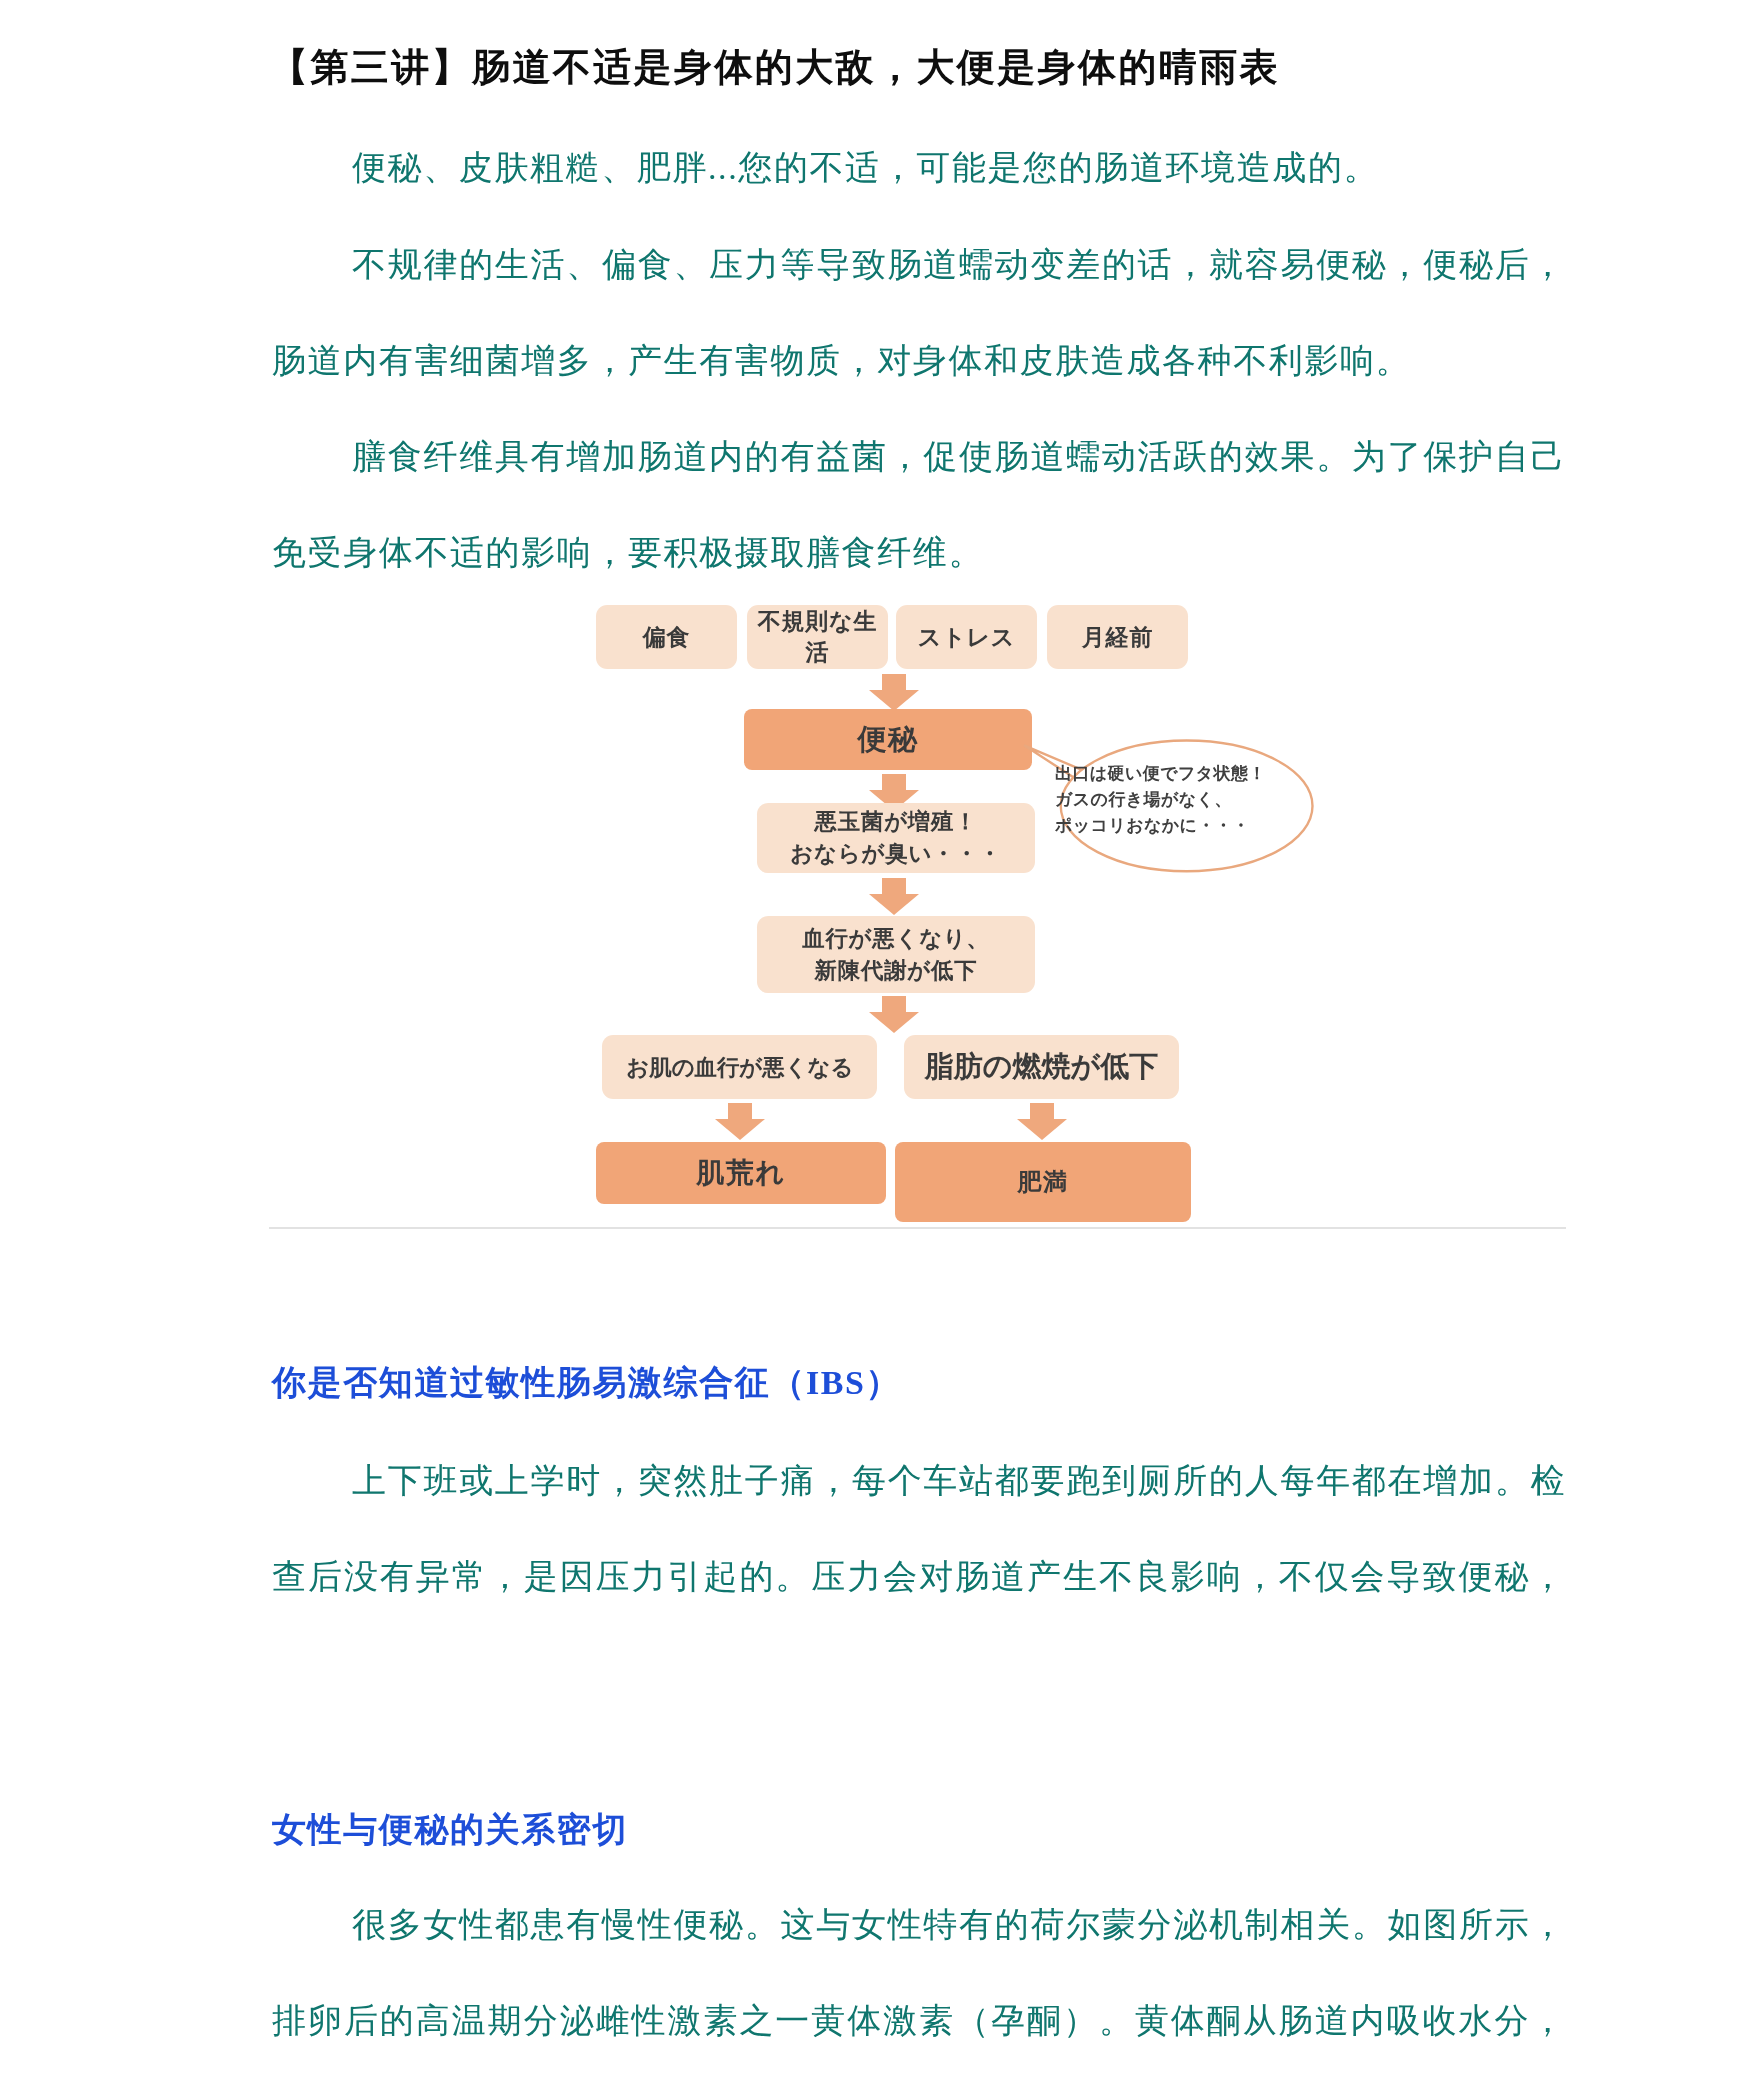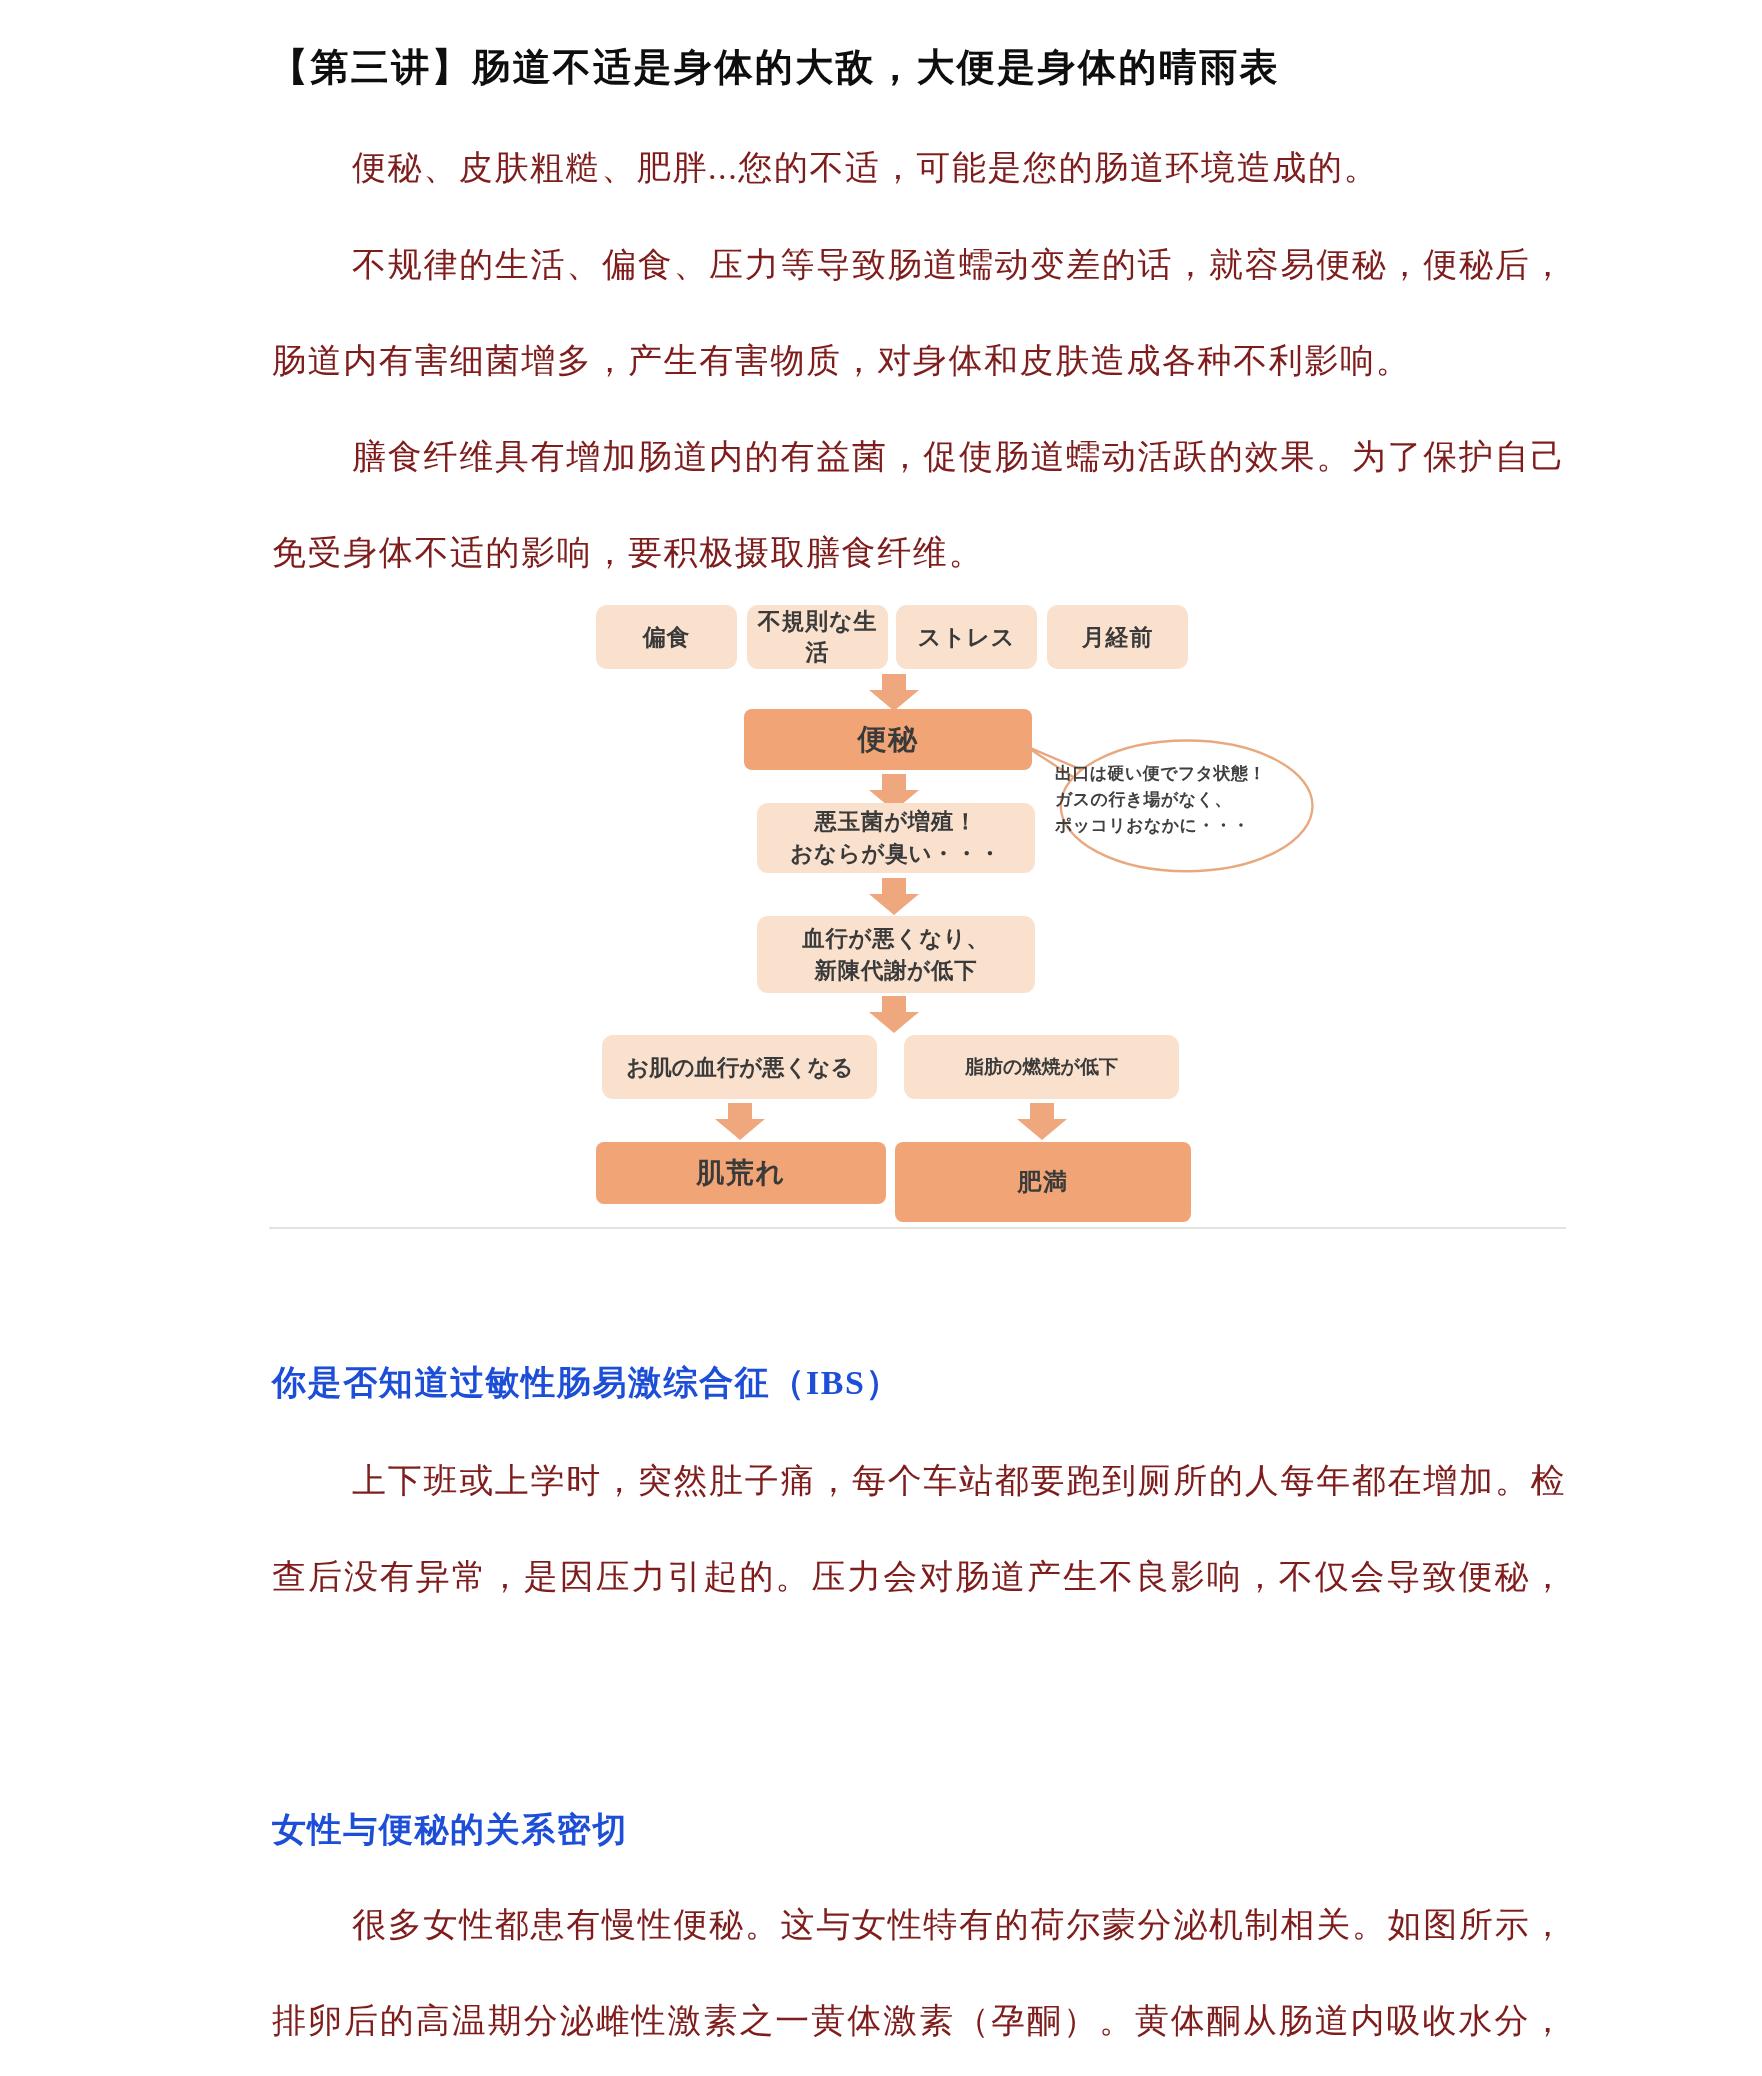--- a/index.html
+++ b/index.html
@@ -7,21 +7,21 @@
     position:relative;width:1763px;height:2077px;background:#ffffff;
     overflow:hidden;font-family:"Liberation Serif",serif;color:#151515;
   }
   
   .doc-title{
     position:absolute;left:270px;top:42px;font-size:38px;font-weight:bold;
     letter-spacing:2.4px;white-space:nowrap;color:#0e0e0e;
   }
   .bodyline{
     position:absolute;left:272px;width:1294px;font-size:34px;line-height:45px;
-    letter-spacing:1.6px;color:#7f1d1d;
+    letter-spacing:1.6px;color:#0f766e;
   }
   .bodyline.just{text-align:justify;text-align-last:justify;}
   .bodyline.indent{padding-left:80px;width:1214px;}
   .heading{
     position:absolute;left:272px;font-size:34px;font-weight:bold;
     letter-spacing:1.6px;white-space:nowrap;color:#1d4ed8;
   }
   .divider{
     position:absolute;left:269px;top:1227px;width:1297px;height:2.4px;
     background:var(--divider);
@@ -117,21 +117,21 @@
         <div>新陳代謝が低下</div>
       </div>
     </div>
 
     <div class="arrow" style="left:272px;top:391px">
       <div class="stem"></div>
         <div class="head"></div>
     </div>
 
     <div class="fbox light" style="left:6.4px;top:430px;width:275px;height:64px;font-size:22.4px">お肌の血行が悪くなる</div>
-    <div class="fbox light" style="left:308px;top:430px;width:275px;height:64px;font-size:19px">脂肪の燃焼が低下</div>
+    <div class="fbox light" style="left:308px;top:430px;width:275px;height:64px;font-size:29px">脂肪の燃焼が低下</div>
 
     <div class="arrow" style="left:118px;top:498px">
       <div class="stem"></div>
         <div class="head"></div>
     </div>
     <div class="arrow" style="left:420px;top:498px">
       <div class="stem"></div>
         <div class="head"></div>
     </div>
 

